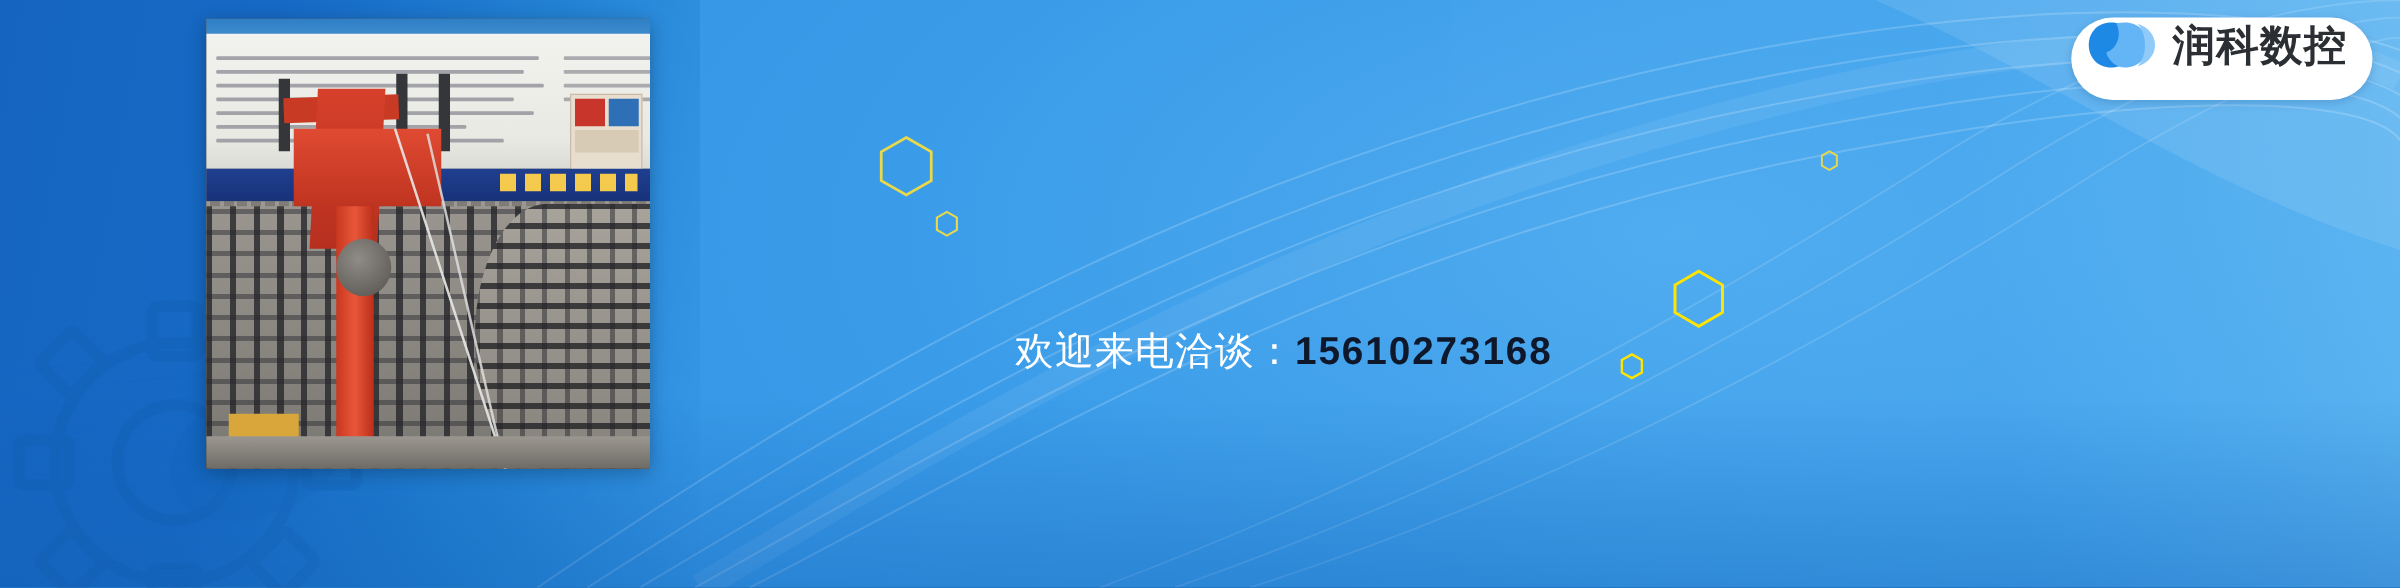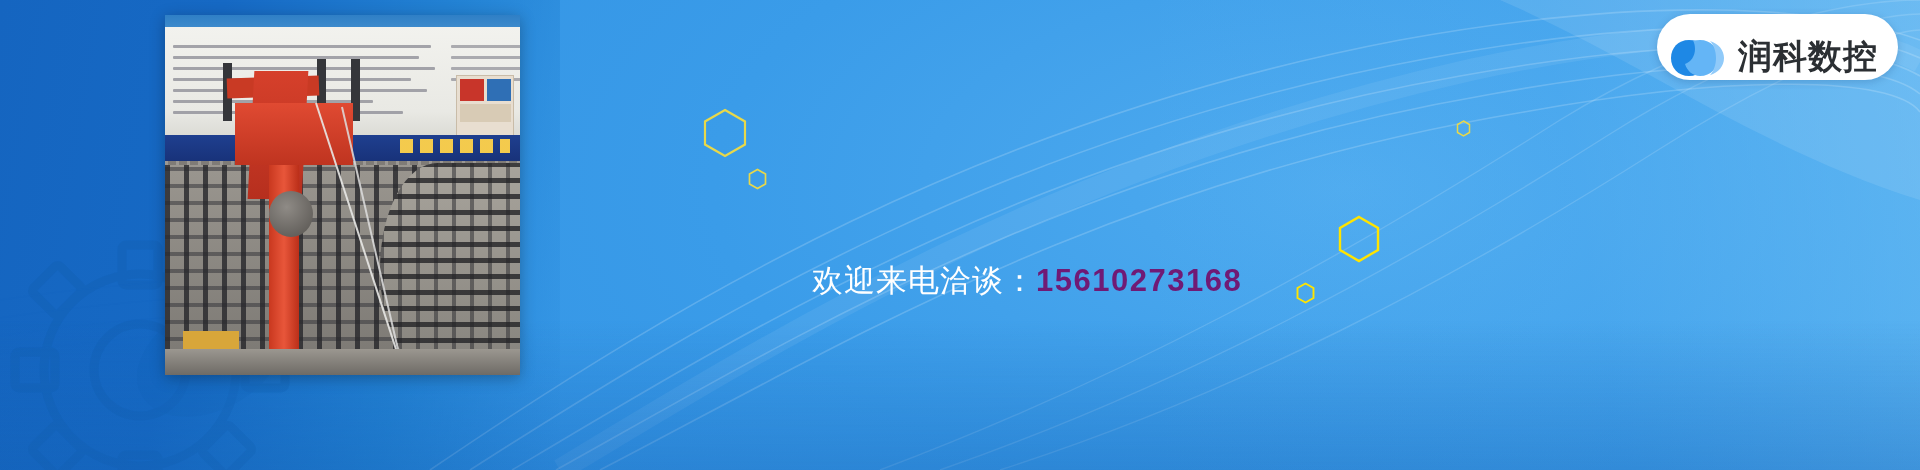--- a/index.html
+++ b/index.html
@@ -138,27 +138,27 @@
     position:absolute; left:775px; top:133px;
     font-size:64px; font-weight:700; color:#ffe400;
     letter-spacing:2px; line-height:1.05; white-space:nowrap;
     text-shadow:0 2px 5px rgba(0,50,110,0.30);
   }
   .subline{
     position:absolute; left:812px; top:262px;
     font-size:31px; font-weight:400; line-height:1.2; white-space:nowrap;
     color:#ffffff; letter-spacing:1px;
   }
-  .subline .tel{ color:#701a75; font-weight:700; letter-spacing:1.5px; }
+  .subline .tel{ color:#0f172a; font-weight:700; letter-spacing:1.5px; }
 
   
   .logo{
     position:absolute; right:22px; top:14px;
     height:66px; padding:0 20px 0 12px;
-    display:flex; align-items:flex-end; gap:13px;
+    display:flex; align-items:flex-start; gap:13px;
     background:#ffffff; border-radius:33px;
     box-shadow:0 2px 8px rgba(0,40,90,0.20);
   }
   .logo-mark{width:56px;height:44px;flex:0 0 auto;}
   .logo-mark svg{display:block;}
   .logo-text{
     font-size:34px;font-weight:700;color:#2b2f33;letter-spacing:1px;
     font-family:"DejaVu Sans","Liberation Sans",sans-serif;
     white-space:nowrap;
   }

